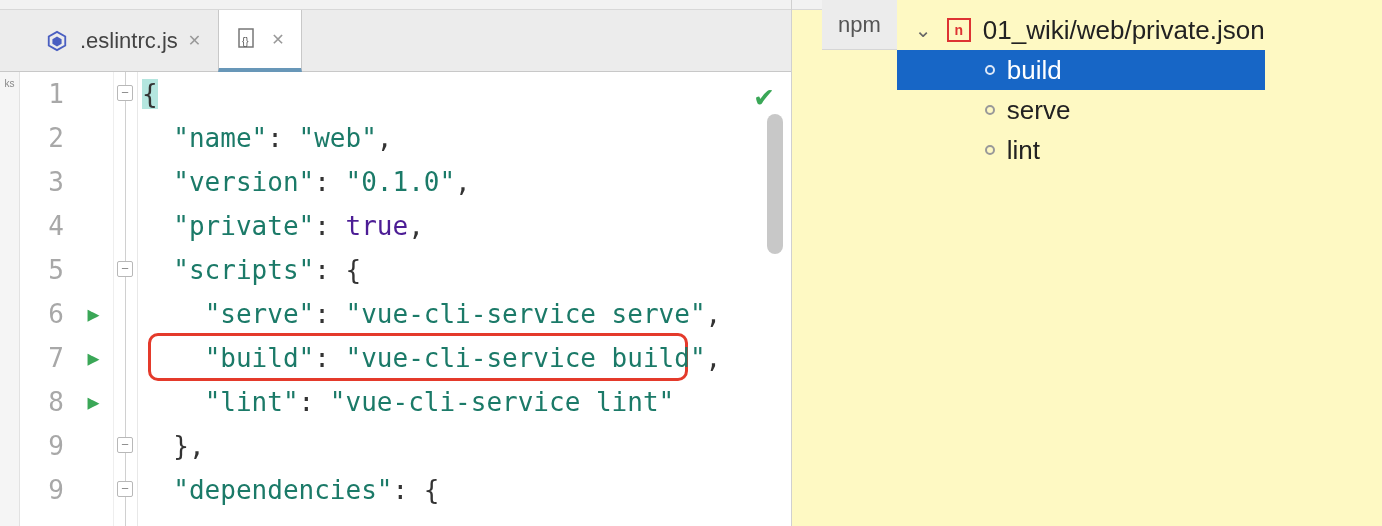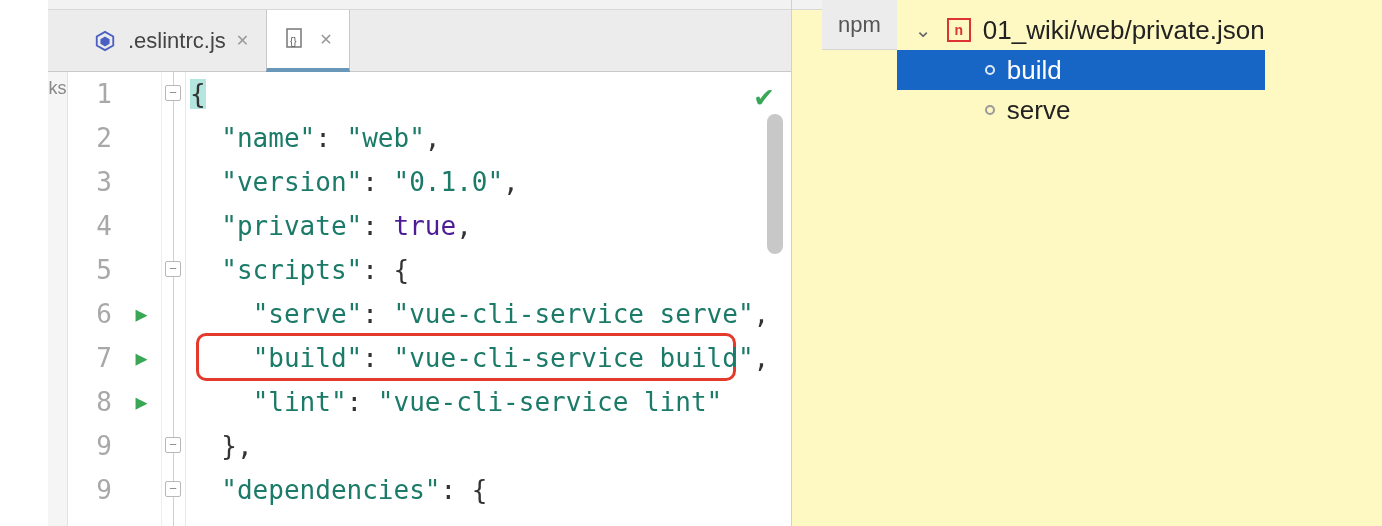--- a/index.html
+++ b/index.html
@@ -5,21 +5,21 @@
   * { box-sizing: border-box; margin: 0; padding: 0; }
   body {
     font-family: -apple-system, BlinkMacSystemFont, "Segoe UI", sans-serif;
     font-size: 22px;
     background: #fff;
     overflow: hidden;
     width: 1382px;
     height: 526px;
   }
   .container { display: flex; height: 100%; }
-  .left { flex: 1; display: flex; flex-direction: column; min-width: 0; border-right: 1px solid #d0d0d0; padding-left: 48px; }
+  .left { flex: 1; display: flex; flex-direction: column; min-width: 0; border-right: 1px solid #d0d0d0; }
   .right { width: 590px; display: flex; flex-direction: row; background: #fef9c3; }
 
   
   .topbar {
     height: 10px;
     background: #f2f2f2;
     border-bottom: 1px solid #d8d8d8;
     display:flex;
     align-items:center;
     justify-content:flex-end;
@@ -50,21 +50,21 @@
     border-left: 1px solid #c8c8c8;
     margin-bottom: -1px;
   }
   .tab .close { color: #999; font-size: 16px; }
   .tab-icon { width: 26px; height: 26px; display:inline-flex; align-items:center; justify-content:center;}
   .tab-icon.eslint svg { width:22px;height:22px; }
   .tab-icon.json svg { width:24px;height:24px; }
 
   
   .editor-wrap { flex:1; display:flex; overflow:hidden; position:relative; }
-  .side-stub{ width:20px; background:#f5f5f5; border-right:1px solid #e2e2e2; color:#888; font-size:18px; padding-top:6px; text-align:center;}
+  .side-stub{ width:20px; background:#f5f5f5; border-right:1px solid #e2e2e2; color:#888; font-size:10px; padding-top:6px; text-align:center;}
   .gutter {
     width: 54px;
     background: #fff;
     border-right: none;
     text-align: right;
     padding-right: 10px;
     color: #a8a8a8;
     font-family: Menlo, Consolas, monospace;
     font-size: 26px;
   }
@@ -265,16 +265,20 @@
       </div>
       <div class="tree-children">
         <div class="tree-row selected">
           <span class="bullet"></span>
           <span>build</span>
         </div>
         <div class="tree-row">
           <span class="bullet"></span>
           <span>serve</span>
         </div>
+        <div class="tree-row">
+          <span class="bullet"></span>
+          <span>lint</span>
+        </div>
       </div>
     </div>
   </div>
 </div>
 
 </body></html>

